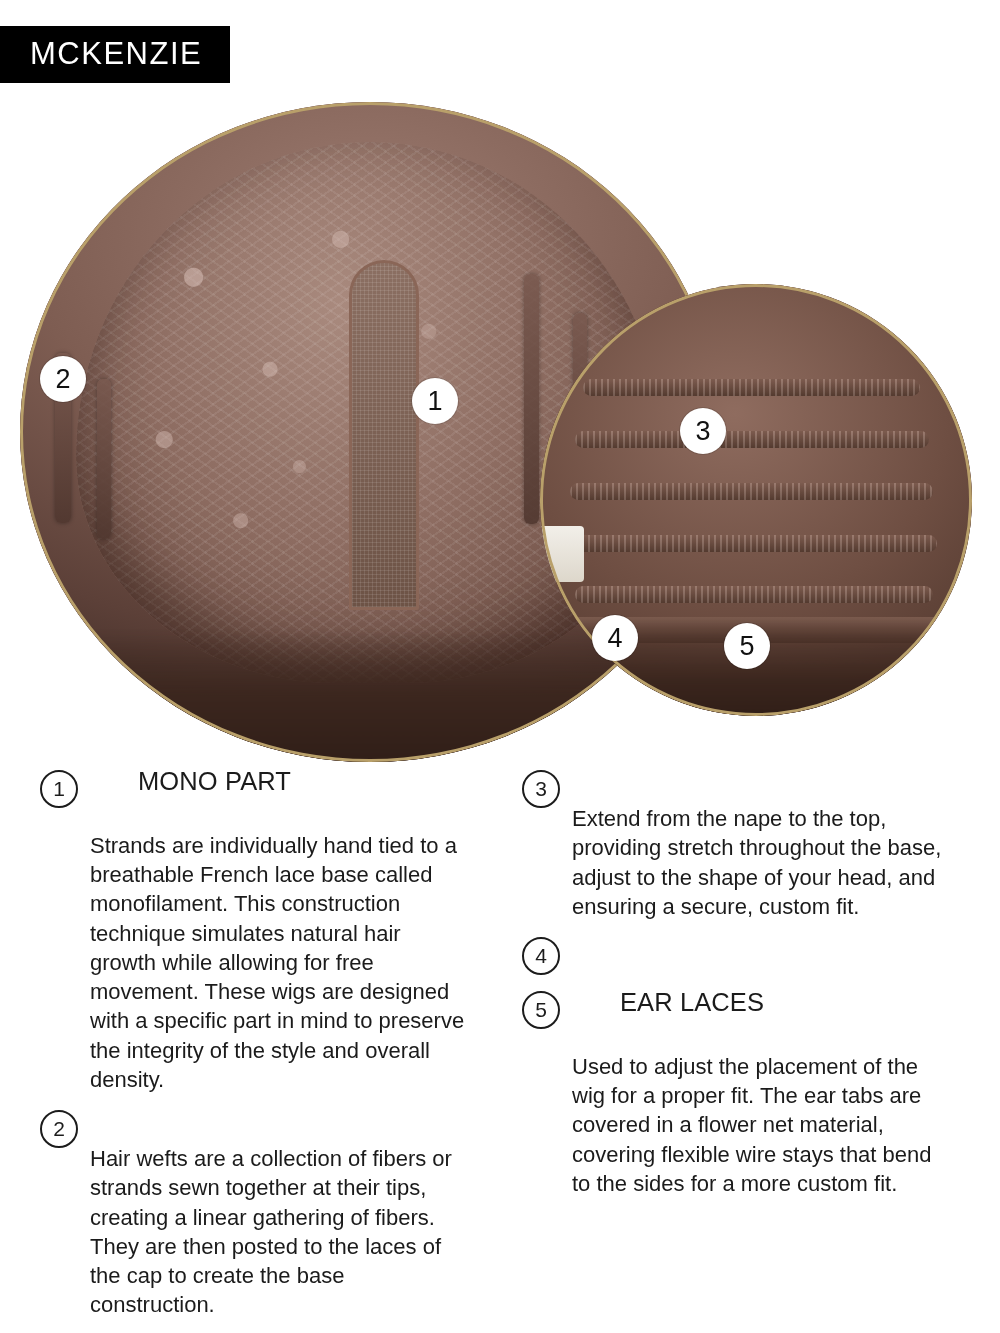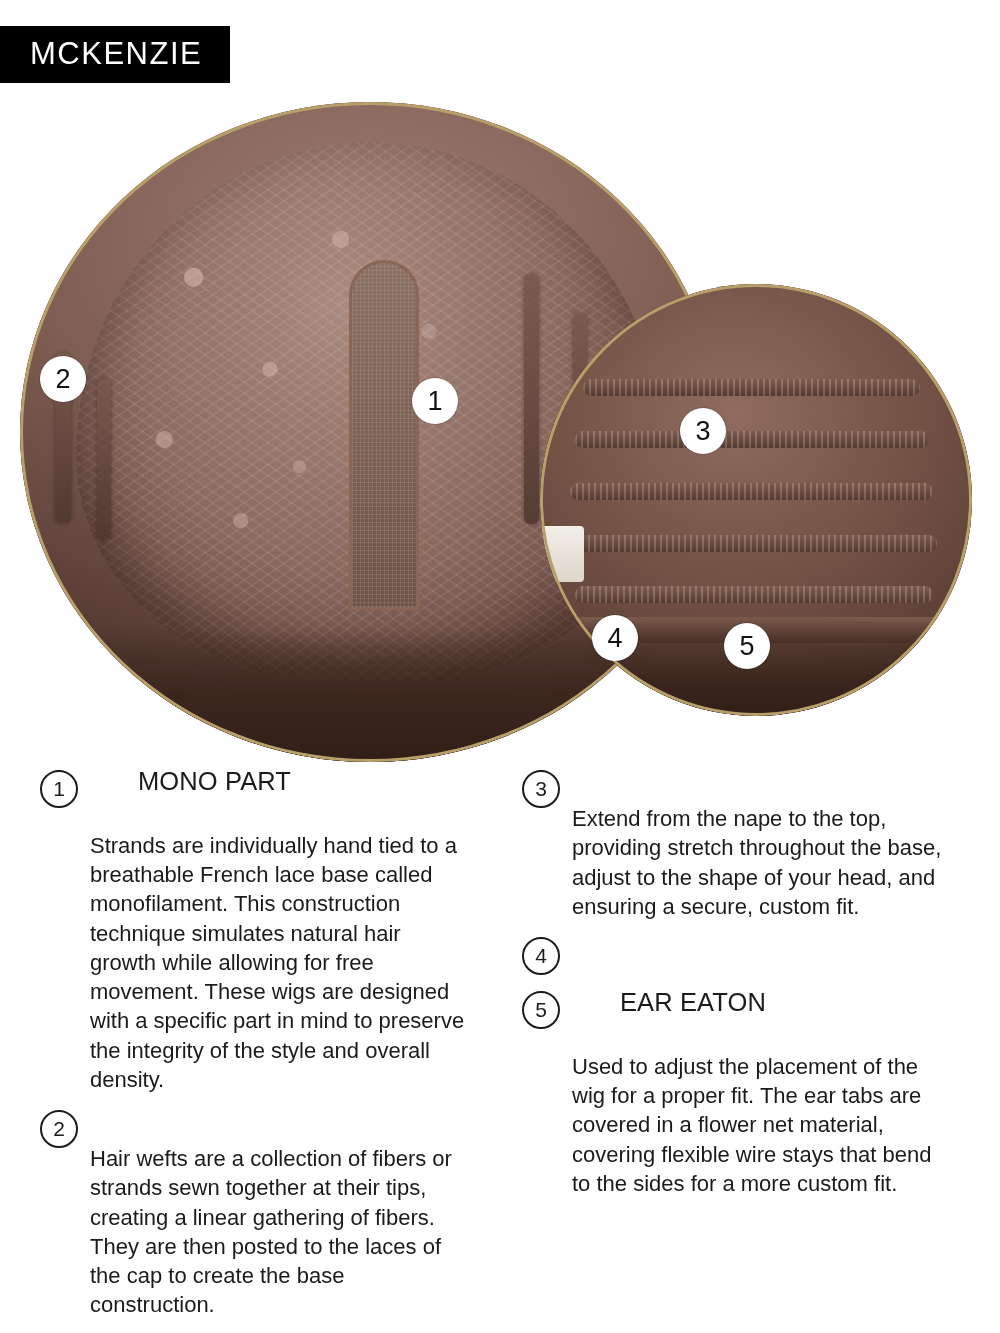--- a/index.html
+++ b/index.html
@@ -323,21 +323,21 @@
         </div>
       </div>
 
       <div class="entry">
         <div class="num">4</div>
       </div>
 
       <div class="entry">
         <div class="num">5</div>
         <div class="entry-body">
-          <div class="entry-title">EAR EATON</div>
+          <div class="entry-title">EAR LACES</div>
           <div class="entry-text">Used to adjust the placement of the wig for a proper fit. The ear tabs are covered in a flower net material, covering flexible wire stays that bend to the sides for a more custom fit.</div>
         </div>
       </div>
 
     </div>
   </div>
 
 </div>
 
 </body></html>

